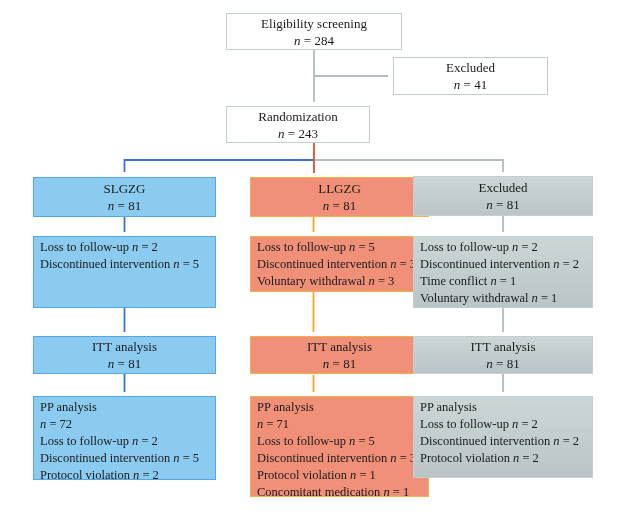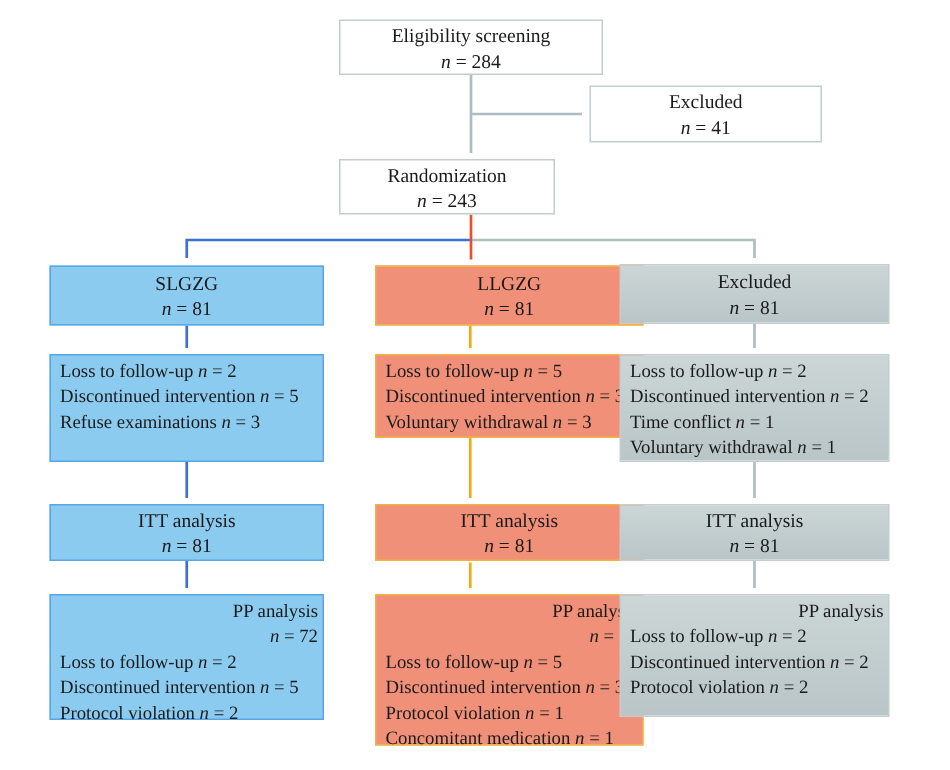--- a/index.html
+++ b/index.html
@@ -21,21 +21,21 @@
   .box{
     position:absolute;box-sizing:border-box;
     font-size:12.5px;line-height:17px;
   }
   .white{background:#fff;border:1px solid var(--white-box-border);}
   .blue{background:var(--blue-fill);border:1.5px solid var(--blue-border);}
   .salmon{background:var(--salmon-fill);border:1.5px solid var(--salmon-border);margin-left:26px;}
   .gray{background:linear-gradient(180deg,var(--gray-fill-top),var(--gray-fill-bottom));border:1px solid var(--gray-border);}
   .hdr{display:flex;flex-direction:column;align-items:center;justify-content:center;text-align:center;font-size:13px;}
   .detail{padding:2px 3px 0 6px;}
-  .c{text-align:right;}
+  .c{text-align:left;}
   .line{white-space:nowrap;}
 </style>
 </head>
 <body>
 
 <div class="canvas">
 
   <svg class="arrows" viewBox="0 0 633 513" xmlns="http://www.w3.org/2000/svg">
     <defs>
       <marker id="ah-gray" viewBox="0 0 10 10" refX="7" refY="5" markerWidth="5" markerHeight="5" orient="auto">
@@ -87,21 +87,20 @@
     <div class="line"><i>n</i> = 243</div>
   </div>
 
   <div class="box blue hdr" style="left:33px;top:177px;width:183px;height:40px">
     <div class="line">SLGZG</div>
     <div class="line"><i>n</i> = 81</div>
   </div>
   <div class="box blue detail" style="left:33px;top:236px;width:183px;height:72px">
     <div class="line">Loss to follow-up <i>n</i> = 2</div>
     <div class="line">Discontinued intervention <i>n</i> = 5</div>
-    <div class="line">Refuse examinations <i>n</i> = 3</div>
   </div>
   <div class="box blue hdr" style="left:33px;top:336px;width:183px;height:38px">
     <div class="line">ITT analysis</div>
     <div class="line"><i>n</i> = 81</div>
   </div>
   <div class="box blue detail" style="left:33px;top:396px;width:183px;height:84px">
     <div class="line c">PP analysis</div>
     <div class="line c"><i>n</i> = 72</div>
     <div class="line">Loss to follow-up <i>n</i> = 2</div>
     <div class="line">Discontinued intervention <i>n</i> = 5</div>

